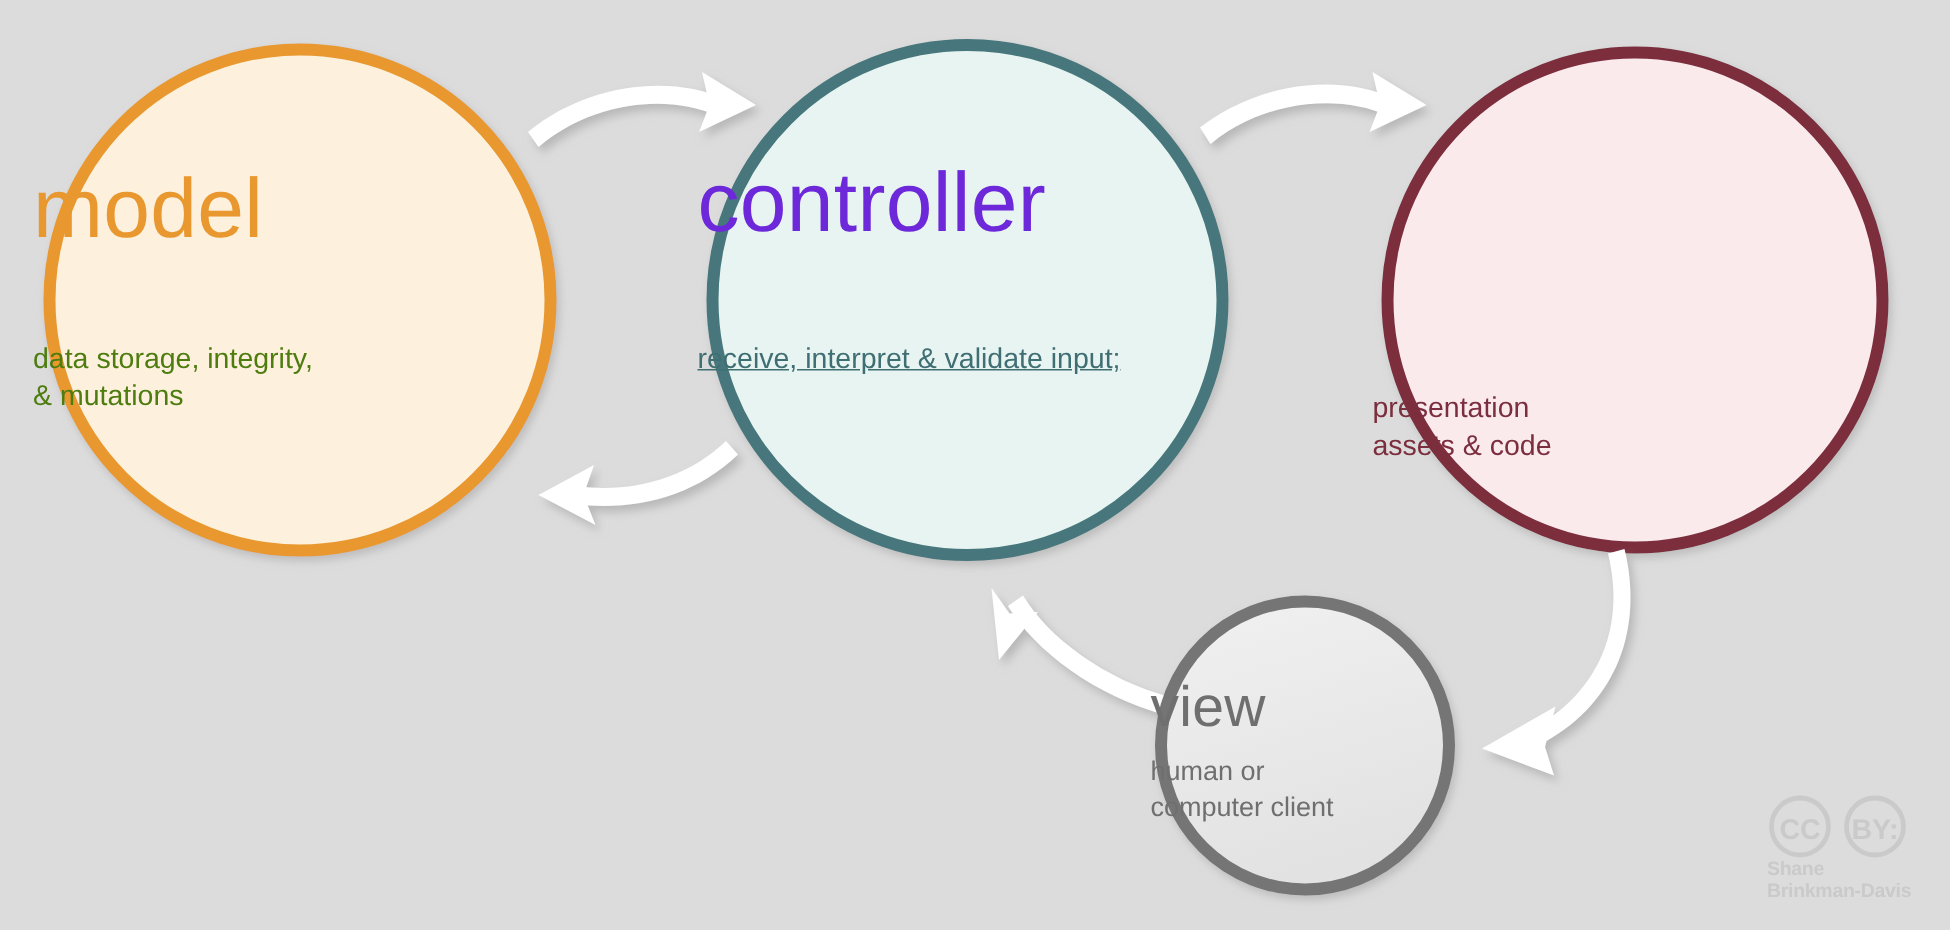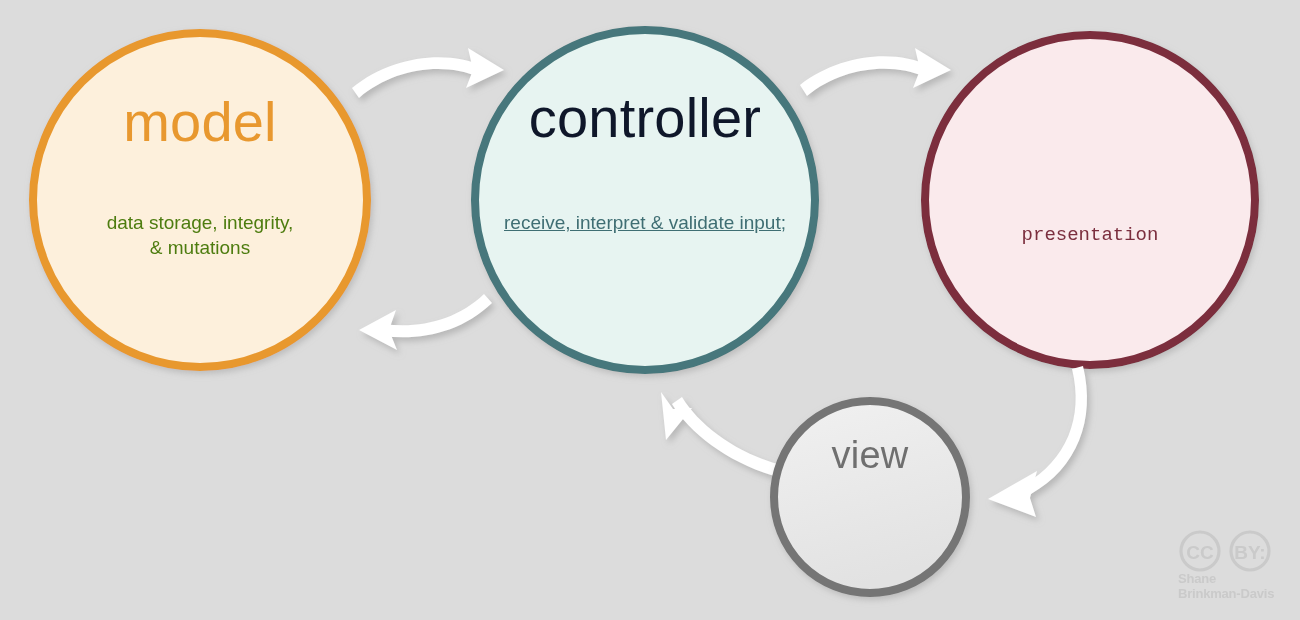--- a/index.html
+++ b/index.html
@@ -7,61 +7,62 @@
     width:1300px;height:620px;
     background:#dcdcdc;
     font-family:"Liberation Sans", sans-serif;
     overflow:hidden;
   }
   #stage{position:relative;width:1300px;height:620px;}
   #stage svg.layer{position:absolute;top:0;left:0;width:1300px;height:620px;}
 
   .node-label{
     position:absolute;
-    text-align:center;
+    text-align:left;
     pointer-events:none;
     width:100%;
+    margin-top:17px;
   }
   .node{position:absolute;}
   .node .title{
     font-weight:300;
     letter-spacing:0.2px;
     line-height:1;
   }
   .node .desc{
     line-height:1.32;
     font-weight:400;
   }
 
   
   #node-model{left:22px;top:22px;width:356px;height:356px;}
   #node-model .title{color:#e8982f;font-size:56px;}
   #node-model .desc{color:#4d7c0f;font-size:19px;}
 
   
   #node-controller{left:465px;top:20px;width:360px;height:360px;}
-  #node-controller .title{color:#0f172a;font-size:56px;}
+  #node-controller .title{color:#6d28d9;font-size:56px;}
   #node-controller .desc{color:#3f6e73;font-size:19px;text-decoration:underline;}
 
   
   #node-view{left:915px;top:25px;width:350px;height:350px;}
   #node-view .title{color:#7b2e3e;font-size:56px;}
   #node-view .desc{color:#7b2e3e;font-size:19px;}
 
   
   #node-user{left:767px;top:394px;width:206px;height:206px;}
   #node-user .title{color:#6f6f6f;font-size:38px;}
   #node-user .desc{color:#6f6f6f;font-size:18px;}
 
   .t-model-title{top:72px;}
   .t-model-desc{top:188px;}
   .t-ctrl-title{top:70px;}
   .t-ctrl-desc{top:190px;}
   .t-view-title{top:72px;}
-  .t-view-desc{top:198px;font-family:Liberation Mono, monospace;}
+  .t-view-desc{top:218px;}
   .t-user-title{top:42px;}
   .t-user-desc{top:92px;}
 
   #cc-badge{
     position:absolute;left:1178px;top:530px;width:112px;height:78px;
   }
   #cc-badge .attrib{
     position:absolute;left:0;top:42px;width:112px;
     font-size:13px;font-weight:bold;color:#cacaca;
     line-height:1.12;letter-spacing:-0.2px;
@@ -148,25 +149,30 @@
   <div class="node" id="node-controller">
     <div class="node-label title t-ctrl-title">controller</div>
     <div class="node-label desc t-ctrl-desc">
       <div>receive, interpret &amp; validate input;</div>
     </div>
   </div>
 
   <div class="node" id="node-view">
     <div class="node-label desc t-view-desc">
       <div>presentation</div>
+      <div>assets &amp; code</div>
     </div>
   </div>
 
   <div class="node" id="node-user">
     <div class="node-label title t-user-title">view</div>
+    <div class="node-label desc t-user-desc">
+      <div>human or</div>
+      <div>computer client</div>
+    </div>
   </div>
 
   <div id="cc-badge">
     <svg width="112" height="42" viewBox="0 0 112 42">
       <g fill="none" stroke="#cacaca" stroke-width="3.2">
         <circle cx="22" cy="21" r="19"></circle>
         <circle cx="72" cy="21" r="19"></circle>
       </g>
       <text x="22" y="29" text-anchor="middle" font-family="'Liberation Sans', sans-serif" font-size="19" font-weight="bold" fill="#cacaca">CC</text>
       <text x="72" y="29" text-anchor="middle" font-family="'Liberation Sans', sans-serif" font-size="19" font-weight="bold" fill="#cacaca">BY:</text>

